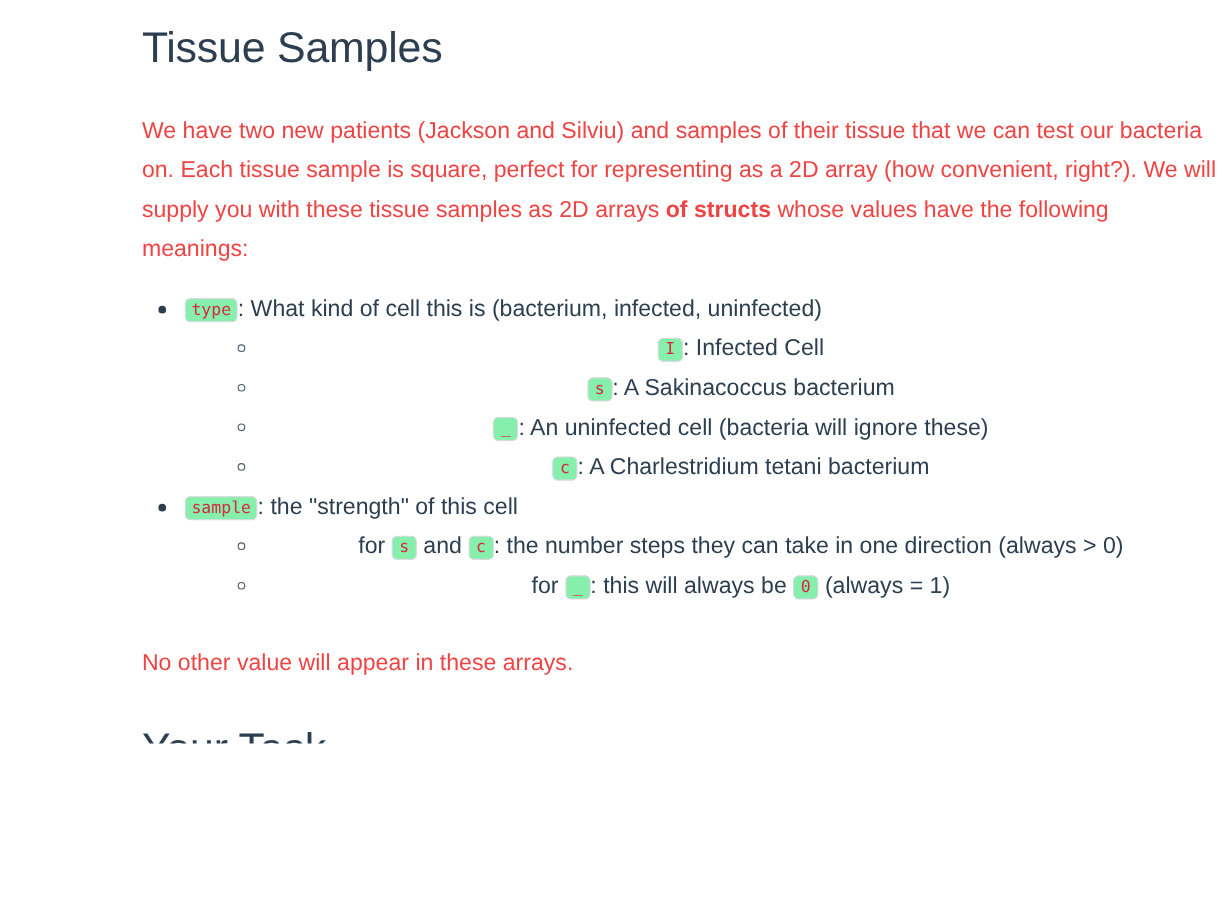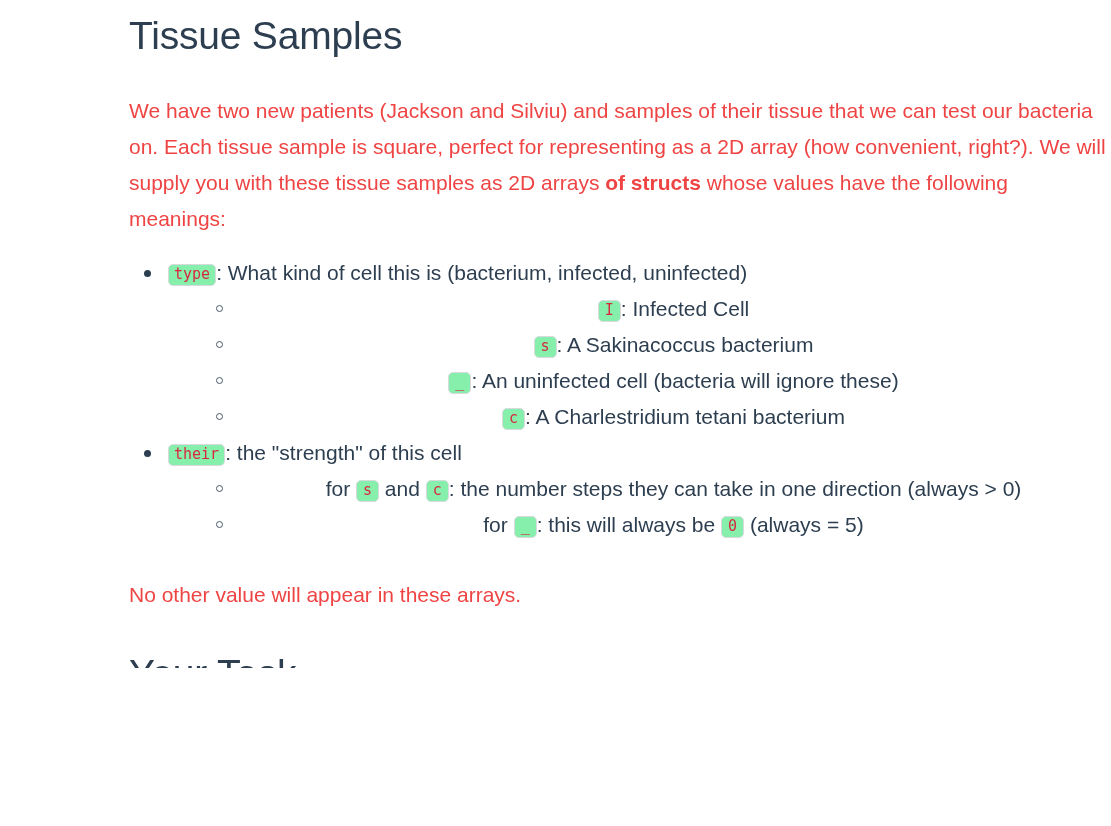--- a/index.html
+++ b/index.html
@@ -12,21 +12,21 @@
     height: 826px;
     overflow: hidden;
     font-family: "Liberation Sans", sans-serif;
     color: #2c3e50;
     position: relative;
   }
 
   .page {
     position: absolute;
     left: 0;
-    top: 0;
+    top: 8px;
     width: 1111px;
     height: 668px;
     overflow: hidden;
   }
 
   .content {
     position: absolute;
     left: 129px;
     top: 0;
     width: 978px;
@@ -163,29 +163,29 @@
             <span class="bullet-o"></span><code class="badge narrow">_</code><span>: An uninfected cell (bacteria will ignore these)</span>
           </li>
           <li>
             <span class="bullet-o"></span><code class="badge narrow">c</code><span>: A Charlestridium tetani bacterium</span>
           </li>
         </ul>
       </li>
 
       <li>
         <span class="line">
-          <span class="bullet"></span><code class="badge">their</code><span>: the "strength" of this cell</span>
+          <span class="bullet"></span><code class="badge">sample</code><span>: the "strength" of this cell</span>
         </span>
 
         <ul class="lvl2">
           <li>
             <span class="bullet-o"></span><span>for </span><code class="badge narrow">s</code><span> and </span><code class="badge narrow">c</code><span>: the number steps they can take in one direction (always &gt; 0)</span>
           </li>
           <li>
-            <span class="bullet-o"></span><span>for </span><code class="badge narrow">_</code><span>: this will always be </span><code class="badge narrow">0</code><span> (always = 5)</span>
+            <span class="bullet-o"></span><span>for </span><code class="badge narrow">_</code><span>: this will always be </span><code class="badge narrow">0</code><span> (always = 1)</span>
           </li>
         </ul>
       </li>
 
     </ul>
 
     <p class="para p-noval">No other value will appear in these arrays.</p>
 
     <h1 class="h-task">Your Task</h1>
 

